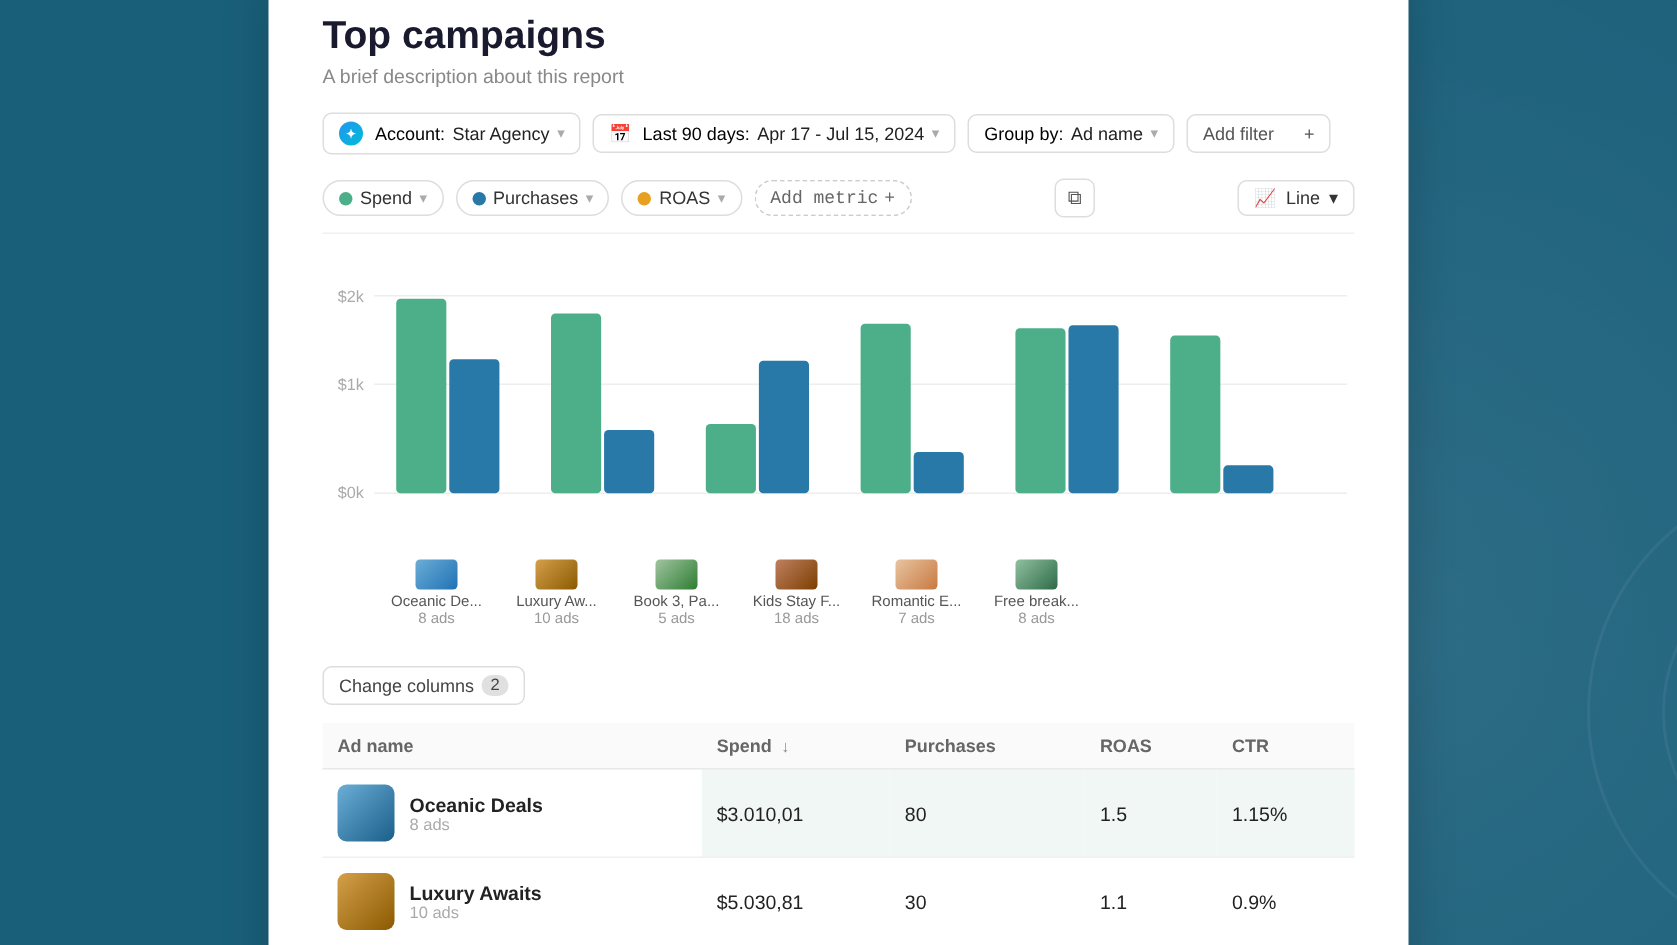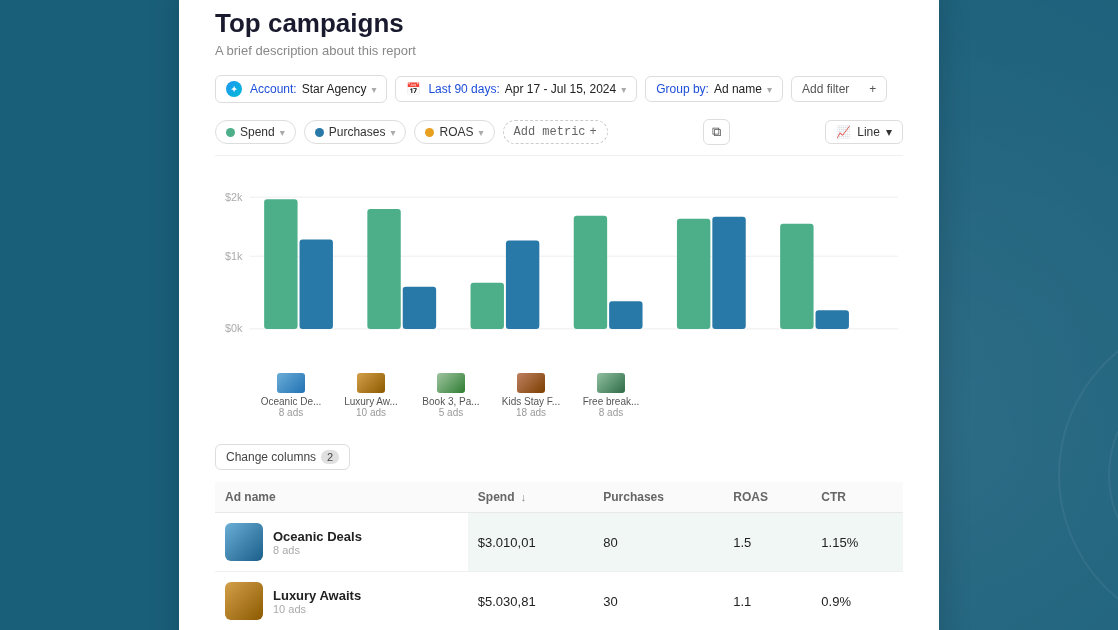--- a/index.html
+++ b/index.html
@@ -46,21 +46,21 @@
       gap: 5px;
       border: 1px solid #ddd;
       background: #fff;
       border-radius: 6px;
       padding: 5px 10px;
       font-size: 12px;
       color: #333;
       cursor: pointer;
       white-space: nowrap;
     }
-    .filter-btn .label { color: #1d4ed8; }
+    .filter-btn .label { color: #000000; }
     .filter-btn .value { color: #222; font-weight: 500; }
     .filter-btn .chevron { color: #aaa; font-size: 10px; }
     .add-filter-btn {
       display: flex;
       align-items: center;
       gap: 20px;
       border: 1px solid #ddd;
       background: #fff;
       border-radius: 6px;
       padding: 5px 10px;
@@ -366,20 +366,25 @@
     </div>
     <div class="chart-label-item">
       <div class="chart-label-img" style="background:linear-gradient(135deg,#a0c4a0,#2e7d32);"></div>
       <span class="chart-label-name">Book 3, Pa...</span>
       <span class="chart-label-ads">5 ads</span>
     </div>
     <div class="chart-label-item">
       <div class="chart-label-img" style="background:linear-gradient(135deg,#bf8060,#7B3F00);"></div>
       <span class="chart-label-name">Kids Stay F...</span>
       <span class="chart-label-ads">18 ads</span>
+    </div>
+    <div class="chart-label-item">
+      <div class="chart-label-img" style="background:linear-gradient(135deg,#e8c4a0,#c87941);"></div>
+      <span class="chart-label-name">Romantic E...</span>
+      <span class="chart-label-ads">7 ads</span>
     </div>
     <div class="chart-label-item">
       <div class="chart-label-img" style="background:linear-gradient(135deg,#90c0a0,#2e6b46);"></div>
       <span class="chart-label-name">Free break...</span>
       <span class="chart-label-ads">8 ads</span>
     </div>
   </div>
 
   <div class="table-section">
     <div class="table-toolbar">

